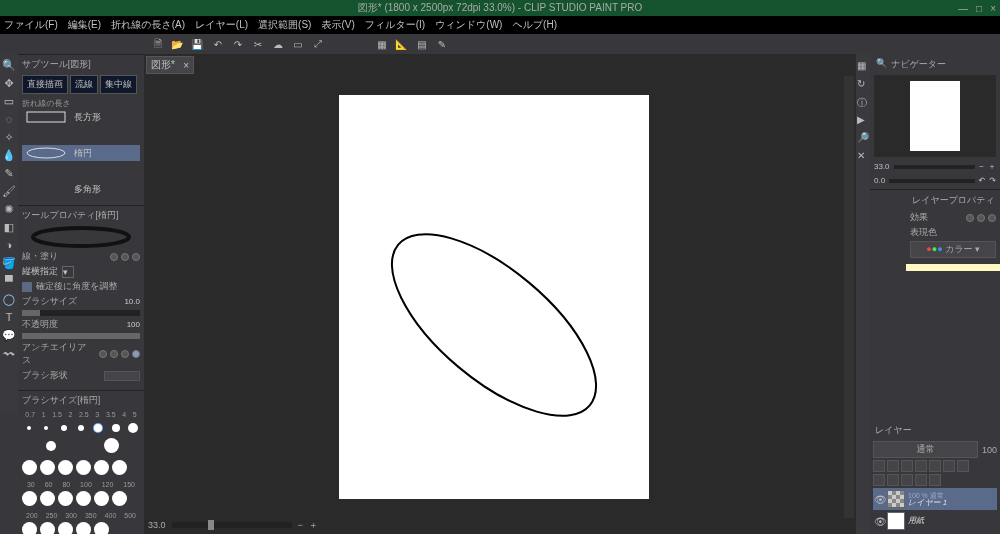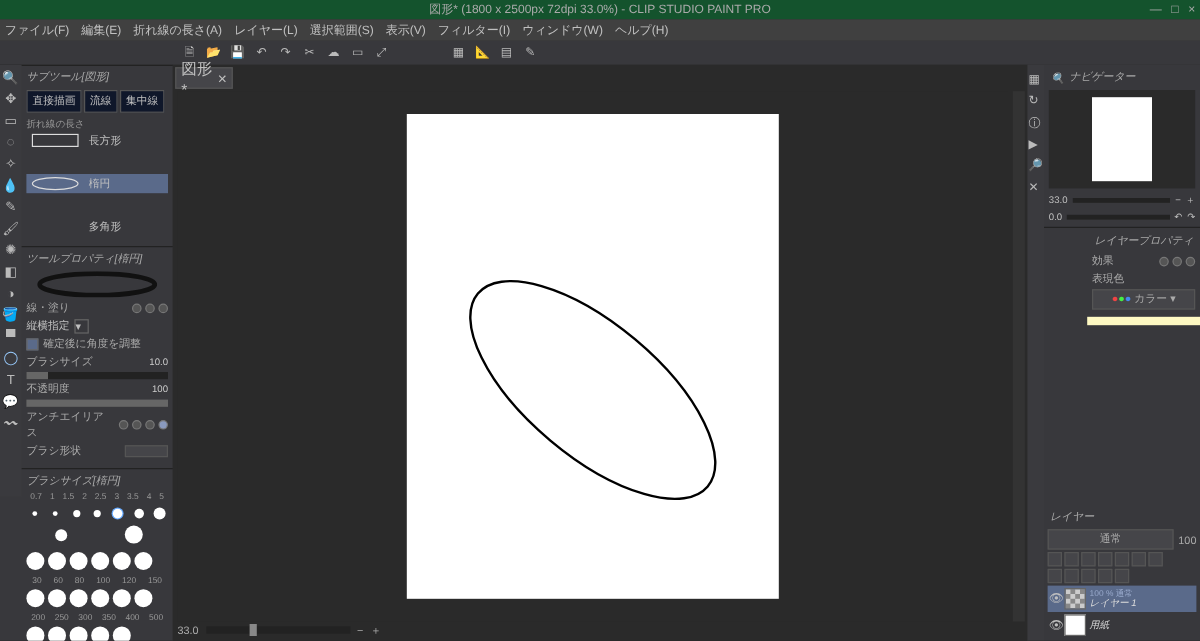--- a/index.html
+++ b/index.html
@@ -4,37 +4,37 @@
 <style>
 * { margin: 0; padding: 0; box-sizing: border-box; font-family: sans-serif; user-select: none; }
 body { width: 1000px; height: 534px; background: #2a2a2a; color: #c0c0c0; font-size: 10px; overflow: hidden; position: relative; }
 
 
 .title-bar { height: 16px; background: #14532d; display: flex; align-items: center; position: relative; }
 .title-bar .title { position: absolute; left: 50%; transform: translateX(-50%); font-size: 10px; color: #aaa; }
 .title-bar .win-controls { position: absolute; right: 4px; display: flex; gap: 8px; font-size: 10px; color: #aaa; }
 
 
-.menu-bar { height: 18px; background: #404040; display: flex; align-items: center; padding-left: 4px; gap: 10px; font-size: 10px; }
+.menu-bar { height: 18px; background: #000000; display: flex; align-items: center; padding-left: 4px; gap: 10px; font-size: 10px; }
 .menu-bar span { cursor: default; }
 
 
 .cmd-bar { height: 20px; background: #38383c; display: flex; align-items: center; padding-left: 150px; gap: 4px; }
 .cmd-bar .ico { width: 16px; height: 16px; display: flex; align-items: center; justify-content: center; color: #bbb; }
 
 
 .workspace { display: flex; height: calc(534px - 16px - 18px - 20px); }
 
 
 .left-stack { width: 144px; background: #38383c; display: flex; flex-direction: column; }
 .tool-column { position: absolute; left: 0; top: 54px; width: 18px; background: #3a3a3e; display: flex; flex-direction: column; gap: 4px; padding: 4px 0; align-items: center; z-index: 3; height: 360px;}
 .tool-column .tico { width: 14px; height: 14px; color: #bbb; font-size: 11px; text-align: center; line-height: 14px; }
 
 .panel { border-top: 1px solid #222; padding: 3px 4px 6px 22px; }
-.panel-hdr { font-size: 9px; color: #aaa; display: flex; align-items: center; gap: 4px; margin-bottom: 4px; font-style: italic; }
+.panel-hdr { font-size: 9px; color: #aaa; display: flex; gap: 4px; margin-bottom: 4px; }
 
 
 .subtool-tabs { display: flex; gap: 2px; margin-bottom: 4px; flex-wrap: wrap; }
 .subtool-tabs .tab { background: #0f172a; padding: 2px 4px; font-size: 9px; border: 1px solid #555; }
 .shape-icon-row { display: flex; flex-direction: column; gap: 20px; margin-bottom: 2px; }
 .shape-row { display: flex; align-items: center; height: 16px; font-size: 9px; }
 .shape-row.sel { background: #5a6a8a; }
 .shape-row .sh-ico { width: 48px; height: 14px; display: flex; align-items: center; justify-content: center; margin-right: 4px; }
 
 
@@ -60,21 +60,21 @@
 .color-panel { position: relative; height: 120px; margin-left: -6px; }
 .hue-ring { width: 100px; height: 100px; border-radius: 50%; position: absolute; left: 28px; top: 8px;
   background: conic-gradient(red, yellow, lime, cyan, blue, magenta, red); }
 .hue-ring::after { content: ""; position: absolute; inset: 12px; border-radius: 50%; background: #38383c; }
 .fgbg { width: 26px; height: 26px; position: absolute; left: 18px; bottom: 4px; }
 .fgbg .fg { width: 18px; height: 18px; background: #000; border: 1px solid #888; position: absolute; }
 .fgbg .bg { width: 18px; height: 18px; background: #fff; border: 1px solid #888; position: absolute; right: 0; bottom: 0; }
 
 
 .canvas-area { flex: 1; background: #2a2a2a; position: relative; }
-.canvas-tab { height: 18px; background: #454549; width: 48px; border: 1px solid #555; margin: 2px 0 0 2px; display: flex; align-items: center; justify-content: space-between; padding: 0 4px; font-size: 13px; }
+.canvas-tab { height: 18px; background: #454549; width: 48px; border: 1px solid #555; margin: 2px 0 0 2px; display: flex; align-items: center; justify-content: space-between; padding: 0 4px; font-size: 10px; }
 .canvas-viewport { position: absolute; inset: 22px 16px 16px 4px; background: #2a2a2a; display: flex; align-items: center; justify-content: center; }
 .page { width: 310px; height: 404px; background: #fff; position: relative; }
 .status-bar { position: absolute; bottom: 2px; left: 4px; right: 16px; height: 14px; display: flex; align-items: center; gap: 6px; font-size: 9px; color: #aaa; }
 .zoom-slider { width: 120px; height: 6px; background: #222; position: relative; }
 .zoom-slider .thumb { width: 6px; height: 10px; background: #888; position: absolute; left: 30%; top: -2px; }
 .scroll-v { position: absolute; right: 2px; top: 22px; bottom: 16px; width: 10px; background: #333; }
 
 
 .right-strip { width: 14px; background: #3a3a3e; display: flex; flex-direction: column; gap: 6px; padding: 6px 0; align-items: center; }
 .right-strip .tico { width: 12px; height: 12px; color: #bbb; font-size: 10px; }

